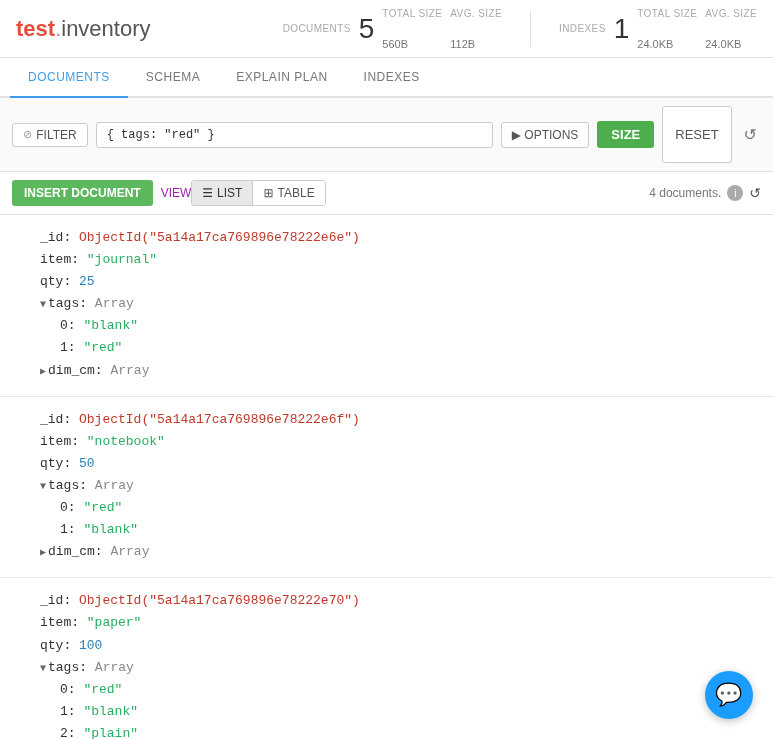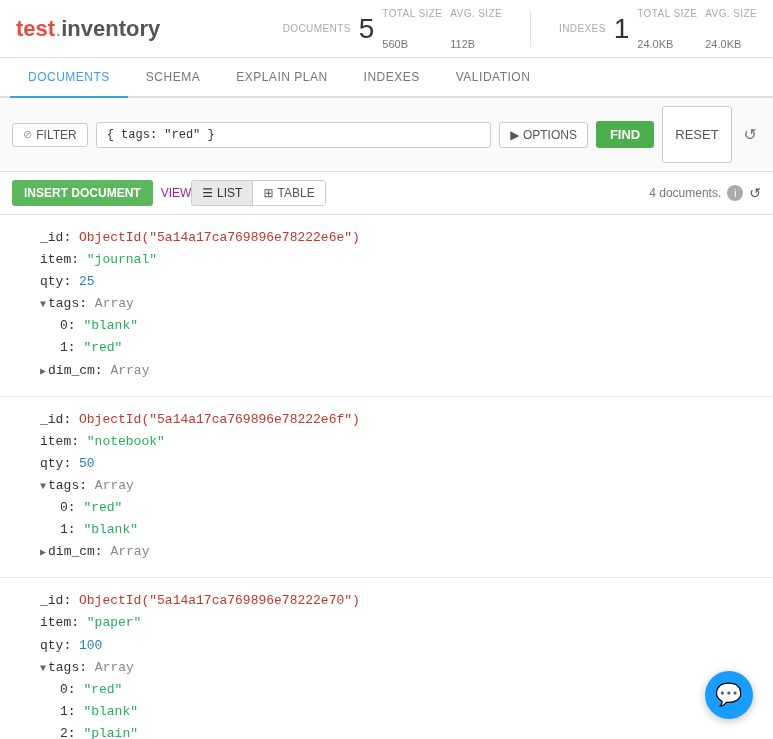--- a/index.html
+++ b/index.html
@@ -264,21 +264,21 @@
       cursor: pointer;
       box-shadow: 0 2px 8px rgba(0,0,0,0.25);
     }
     .chat-bubble-icon { color: #fff; font-size: 22px; }
   </style>
 </head>
 <body>
 
 <div class="header">
   <div class="logo">
-    <span class="test">test</span><span class="logo-dot" style="color:#999">.</span><span style="color:#555;font-weight:700">inventory</span>
+    <span class="test">test</span><span class="logo-dot" style="color:#999">.</span><span style="color:#555;font-weight:400">inventory</span>
   </div>
 
   <div class="header-stats">
     <div class="docs-section">
       <div style="display:flex;flex-direction:column;align-items:flex-end;gap:1px">
         <span class="stat-block-label">DOCUMENTS</span>
       </div>
       <span class="count-big">5</span>
       <div class="stats-sub">
         <span style="font-size:10px;color:#aaa;text-transform:uppercase;letter-spacing:0.4px">TOTAL SIZE</span>
@@ -307,33 +307,32 @@
       </div>
     </div>
   </div>
 </div>
 
 <div class="tabs">
   <div class="tab active">DOCUMENTS</div>
   <div class="tab">SCHEMA</div>
   <div class="tab">EXPLAIN PLAN</div>
   <div class="tab">INDEXES</div>
-  <div class="tab">VALIDATION</div>
 </div>
 
 <div class="filter-bar">
   <button class="filter-btn">
     <span class="filter-icon">⊘</span>
     <span>FILTER</span>
   </button>
   <input class="filter-input-area" type="text" value="{ tags: &quot;red&quot; }" style="">
   <button class="options-btn">
     <span>▶ OPTIONS</span>
   </button>
-  <button class="find-btn">FIND</button>
+  <button class="find-btn">SIZE</button>
   <button class="reset-btn">RESET</button>
   <button class="history-btn">↺</button>
 </div>
 
 <div class="toolbar">
   <button class="insert-btn">INSERT DOCUMENT</button>
   <span class="view-label">VIEW</span>
   <div class="view-btns">
     <button class="view-btn active">
       <span style="font-size:12px">☰</span>

